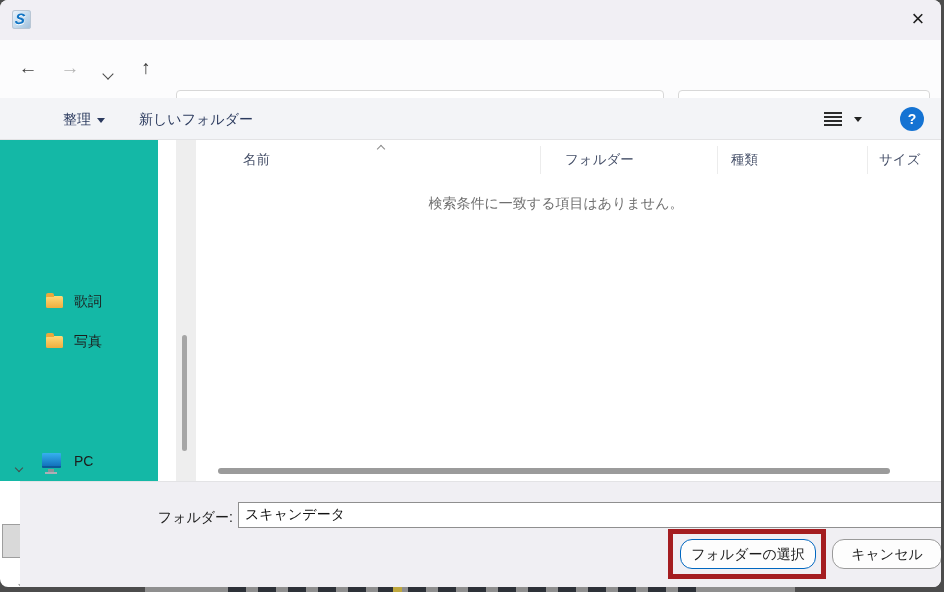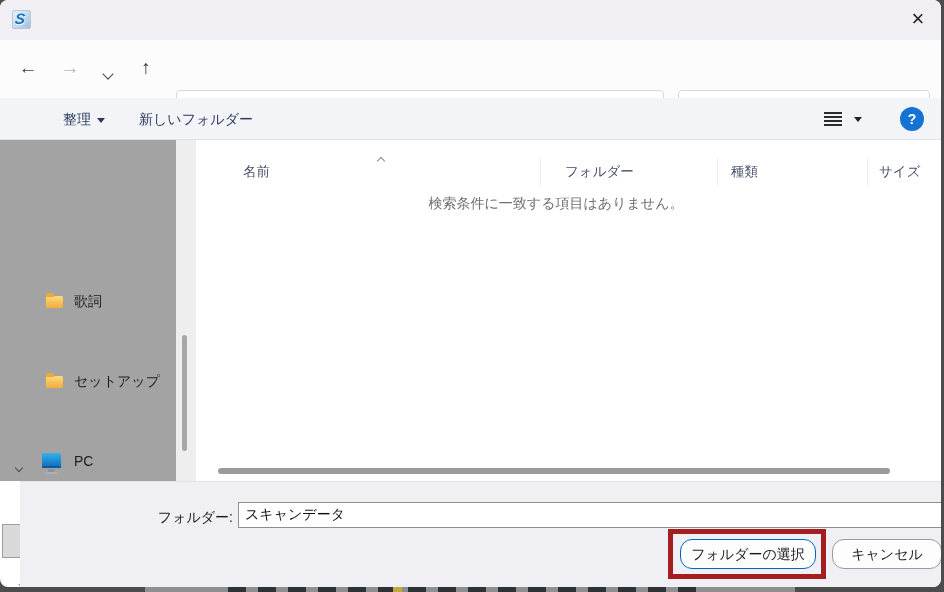--- a/index.html
+++ b/index.html
@@ -68,21 +68,21 @@
     border-right:4.5px solid transparent;border-top:5.5px solid #2b3a5e;margin-left:6px;vertical-align:middle;}
   .menu-icon{position:absolute;left:824px;top:14px;width:18px;height:14px;}
   .menu-icon i{display:block;height:2px;background:#2b2b2b;margin-bottom:2px;}
   .view-caret{position:absolute;left:854px;top:19px;border-left:4.5px solid transparent;
     border-right:4.5px solid transparent;border-top:5.5px solid #222;width:0;height:0;}
   .help-btn{
     position:absolute;left:900px;top:9px;width:24px;height:24px;border-radius:50%;
     background:#1573d3;color:#fff;font-size:14px;font-weight:bold;text-align:center;line-height:24px;
   }
   
-  .sidebar{position:absolute;left:0;top:140px;width:176px;height:341px;background:#a3a3a3;}
+  .sidebar{position:absolute;left:0;top:140px;width:158px;height:341px;background:#14b8a6;}
   .splitter{position:absolute;left:176px;top:140px;width:20px;height:341px;background:#eeeeee;}
   .side-scroll{position:absolute;left:182px;top:335px;width:5px;height:116px;background:#a6a6a6;border-radius:3px;}
   .tree-row{position:absolute;left:0;width:176px;height:22px;font-size:14px;color:#1d1d1d;}
   .tree-row .lbl{position:absolute;top:2px;white-space:nowrap;}
   .tree-row.selected-row{height:34px;left:2px;width:172px;background:#d9d9d9;border:1px solid #9e9e9e;box-sizing:border-box;}
   .tree-row.selected-row .lbl{top:8px;}
   
   .folder-ic{position:absolute;width:17px;height:12px;background:linear-gradient(#ffd977,#f0ae3f);border-radius:1.5px;}
   .folder-ic::before{content:'';position:absolute;top:-3px;left:0;width:8px;height:4px;background:#e9a93c;border-radius:2px 2px 0 0;}
   .drive-ic{position:absolute;width:17px;height:7px;background:linear-gradient(#6d6d72,#3c3c41);border-radius:2px;}
@@ -92,21 +92,21 @@
   .monitor-ic{position:absolute;width:19px;height:13px;background:linear-gradient(#36b1ef,#1272bd);
     border-bottom:2px solid #0c5a9a;border-radius:1px;}
   .monitor-ic::after{content:'';position:absolute;left:6px;bottom:-6px;width:6px;height:3px;background:#8d9299;}
   .monitor-ic::before{content:'';position:absolute;left:3px;bottom:-8px;width:12px;height:2px;background:#aab0b6;}
   .net-ic{position:absolute;width:21px;height:16px;}
   .net-ic .scr{position:absolute;right:0;bottom:0;width:16px;height:11px;background:linear-gradient(#3db2ee,#1478c2);border-radius:1px;}
   .net-ic .glb{position:absolute;left:0;top:0;width:10px;height:10px;border-radius:50%;
     background:radial-gradient(circle at 35% 30%,#8cc9f2,#1f6fc4);}
   
   .listpane{position:absolute;left:196px;top:140px;width:745px;height:341px;background:#fff;}
-  .colheader{position:absolute;top:12px;left:0;width:100%;height:40px;font-size:13.5px;color:#454f68;}
+  .colheader{position:absolute;top:0;left:0;width:100%;height:40px;font-size:13.5px;color:#454f68;}
   .colheader .hd{position:absolute;top:11px;white-space:nowrap;}
   .colheader .vline{position:absolute;top:6px;height:28px;width:1px;background:#ececec;}
   .sort-chev{position:absolute;left:182px;top:0px;}
   .empty-msg{position:absolute;left:100px;top:55px;width:520px;text-align:center;font-size:14px;color:#6f6f6f;}
   .hscroll{position:absolute;left:22px;top:328px;width:672px;height:6px;background:#9b9b9b;border-radius:3px;}
   
   .footer{position:absolute;left:0;top:481px;width:100%;height:106px;background:#f0eff3;border-top:1px solid #e3e3e5;box-sizing:border-box;margin-left:20px;}
   .folder-label{position:absolute;left:100px;top:27px;width:113px;text-align:right;font-size:14px;color:#1b1b1b;}
   .folder-input{
     position:absolute;left:218px;top:20px;width:704px;height:26px;box-sizing:border-box;
@@ -185,23 +185,23 @@
       </div>
     <div class="view-caret"></div>
     <div class="help-btn">?</div>
   </div>
 
   <div class="sidebar">
     <div class="tree-row" style="top:151px;">
       <span class="folder-ic" style="left:46px;top:5px;"></span>
       <span class="lbl" style="left:74px;">歌詞</span>
     </div>
-    <div class="tree-row" style="top:231px;">
+    <div class="tree-row" style="top:191px;">
       <span class="folder-ic" style="left:46px;top:5px;"></span>
-      <span class="lbl" style="left:74px;">セットアップ</span>
+      <span class="lbl" style="left:74px;">写真</span>
     </div>
 
     <div class="tree-row" style="top:311px;">
       <span style="position:absolute;left:16px;top:7px;"><span class="chev sm down" style="border-color:#4a4a4a;"></span></span>
       <span class="monitor-ic" style="left:42px;top:2px;"></span>
       <span class="lbl" style="left:74px;">PC</span>
     </div>
     <div class="tree-row" style="top:351px;">
       <span style="position:absolute;left:28px;top:7px;"><span class="chev sm right" style="border-color:#8a8a8a;"></span></span>
       <span class="drive-ic win" style="left:54px;top:10px;"></span>

